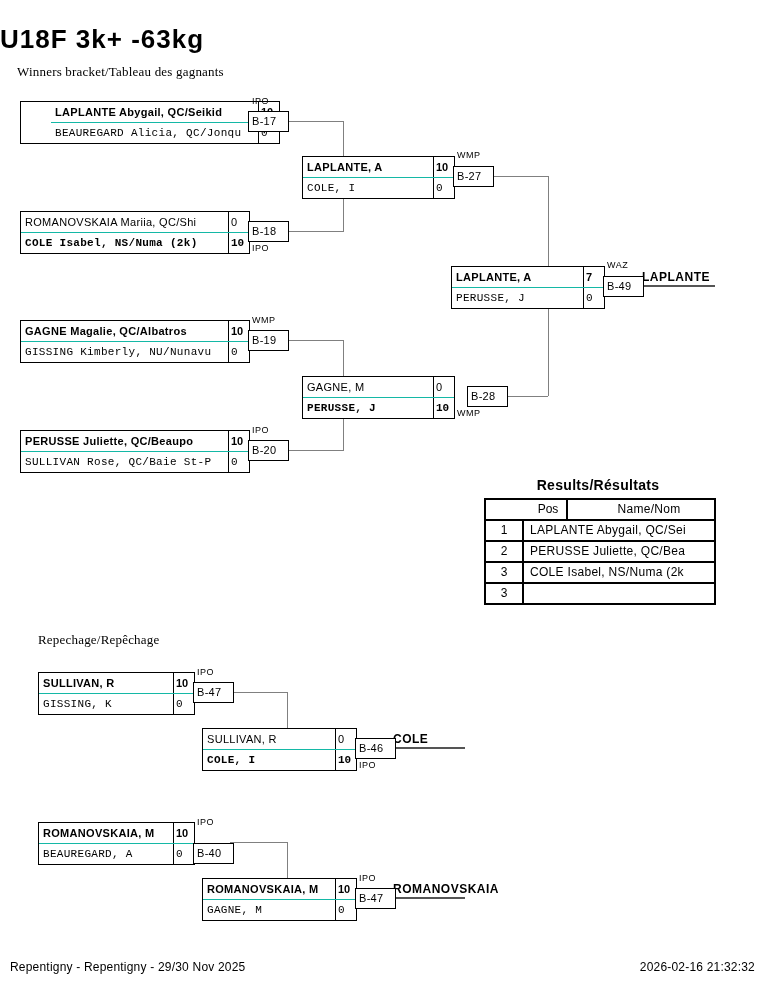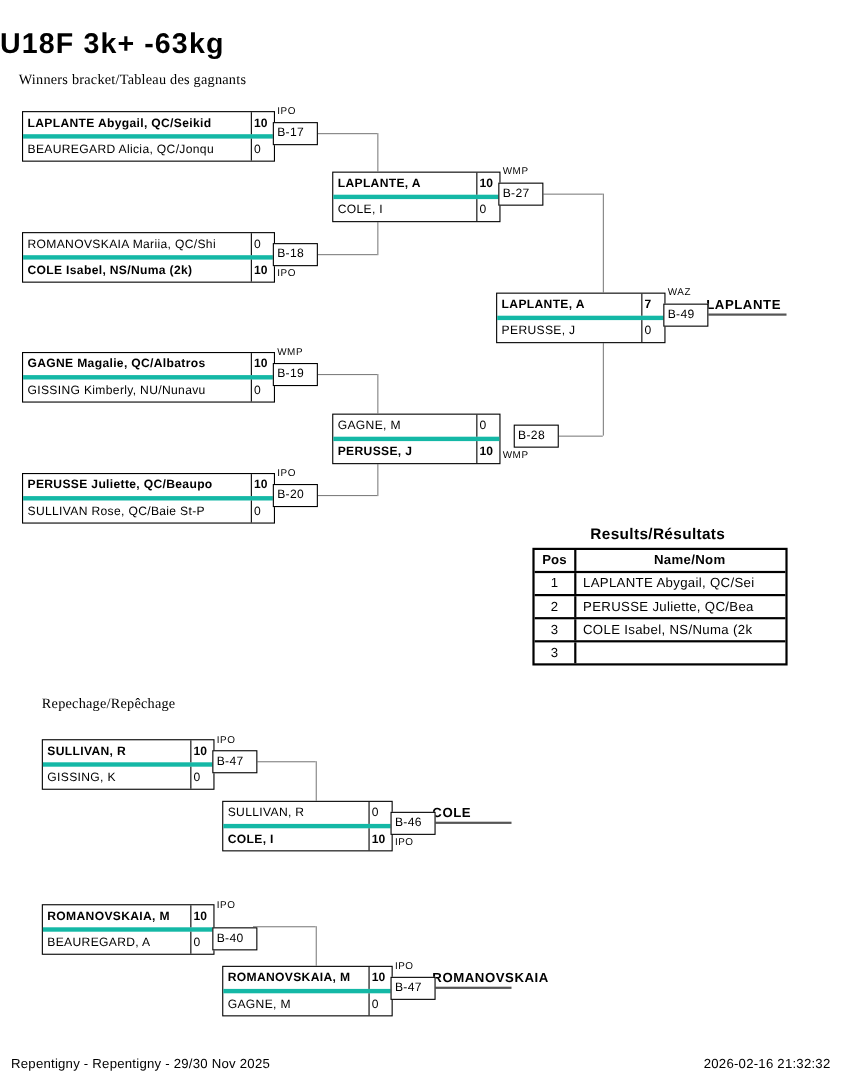--- a/index.html
+++ b/index.html
@@ -12,21 +12,21 @@
   .page-title{
     top:24px;left:0;width:765px;text-align:left;
     font-size:26px;font-weight:bold;letter-spacing:1px;
   }
   .section-label{
     font-family:"Liberation Serif", serif;font-size:13px;letter-spacing:0.2px;
   }
   
   .match{border:1.5px solid #000;background:#fff;}
   .mrow{display:flex;height:20px;line-height:20px;align-items:stretch;}
-  .mrow + .mrow{border-top:4px solid #14b8a6;}
+  .mrow + .mrow{border-top:1px solid #14b8a6;font-family:Liberation Mono, monospace;}
   .mname{
     flex:1;padding-left:4px;font-size:11px;letter-spacing:0.3px;
     white-space:nowrap;overflow:hidden;border-right:1px solid #000;line-height:20px;
   }
   .mscore{width:18px;padding-left:2px;font-size:11px;line-height:20px;}
   .w .mname,.w .mscore{font-weight:bold;}
   .tag{
     position:absolute;width:36px;height:19px;border:1px solid #000;background:#fff;
     font-size:11px;line-height:19px;padding-left:3px;letter-spacing:0.3px;z-index:2;
   }
@@ -35,32 +35,32 @@
   .vline{position:absolute;width:1px;background:#808080;}
   .winlabel{position:absolute;font-size:12px;font-weight:bold;letter-spacing:0.5px;white-space:nowrap;}
   .wline{position:absolute;height:1.5px;background:#555;}
   
   .results-title{font-size:14px;font-weight:bold;text-align:center;letter-spacing:0.3px;}
   .rtable{border:2px solid #000;background:#fff;}
   .rrow{display:flex;height:19px;line-height:19px;font-size:12px;}
   .rrow + .rrow{border-top:2px solid #000;}
   .rpos{width:36px;text-align:center;border-right:2px solid #000;}
   .rname{flex:1;padding-left:6px;letter-spacing:0.3px;white-space:nowrap;overflow:hidden;}
-  .rhead{font-weight:bold;}
+  .rhead{font-weight:normal;margin-left:44px;}
   .rhead .rname{text-align:center;padding-left:16px;}
   .footer-text{font-size:12px;letter-spacing:0.2px;}
 </style>
 </head>
 <body>
 
 <div class="abs page-title">U18F 3k+ -63kg</div>
 <div class="abs section-label" style="left:17px;top:64px;">Winners bracket/Tableau des gagnants</div>
 <div class="abs section-label" style="left:38px;top:632px;">Repechage/Repêchage</div>
 
-<div class="abs match" style="left:20px;top:101px;width:228px;">
+<div class="abs match" style="left:20px;top:101px;width:228px;padding-left:30px;">
   <div class="mrow w">
     <span class="mname">LAPLANTE Abygail, QC/Seikid</span>
     <span class="mscore">10</span>
   </div>
   <div class="mrow">
     <span class="mname">BEAUREGARD Alicia, QC/Jonqu</span>
     <span class="mscore">0</span>
   </div>
 </div>
 <div class="tag" style="left:248px;top:111px;">B-17</div>

